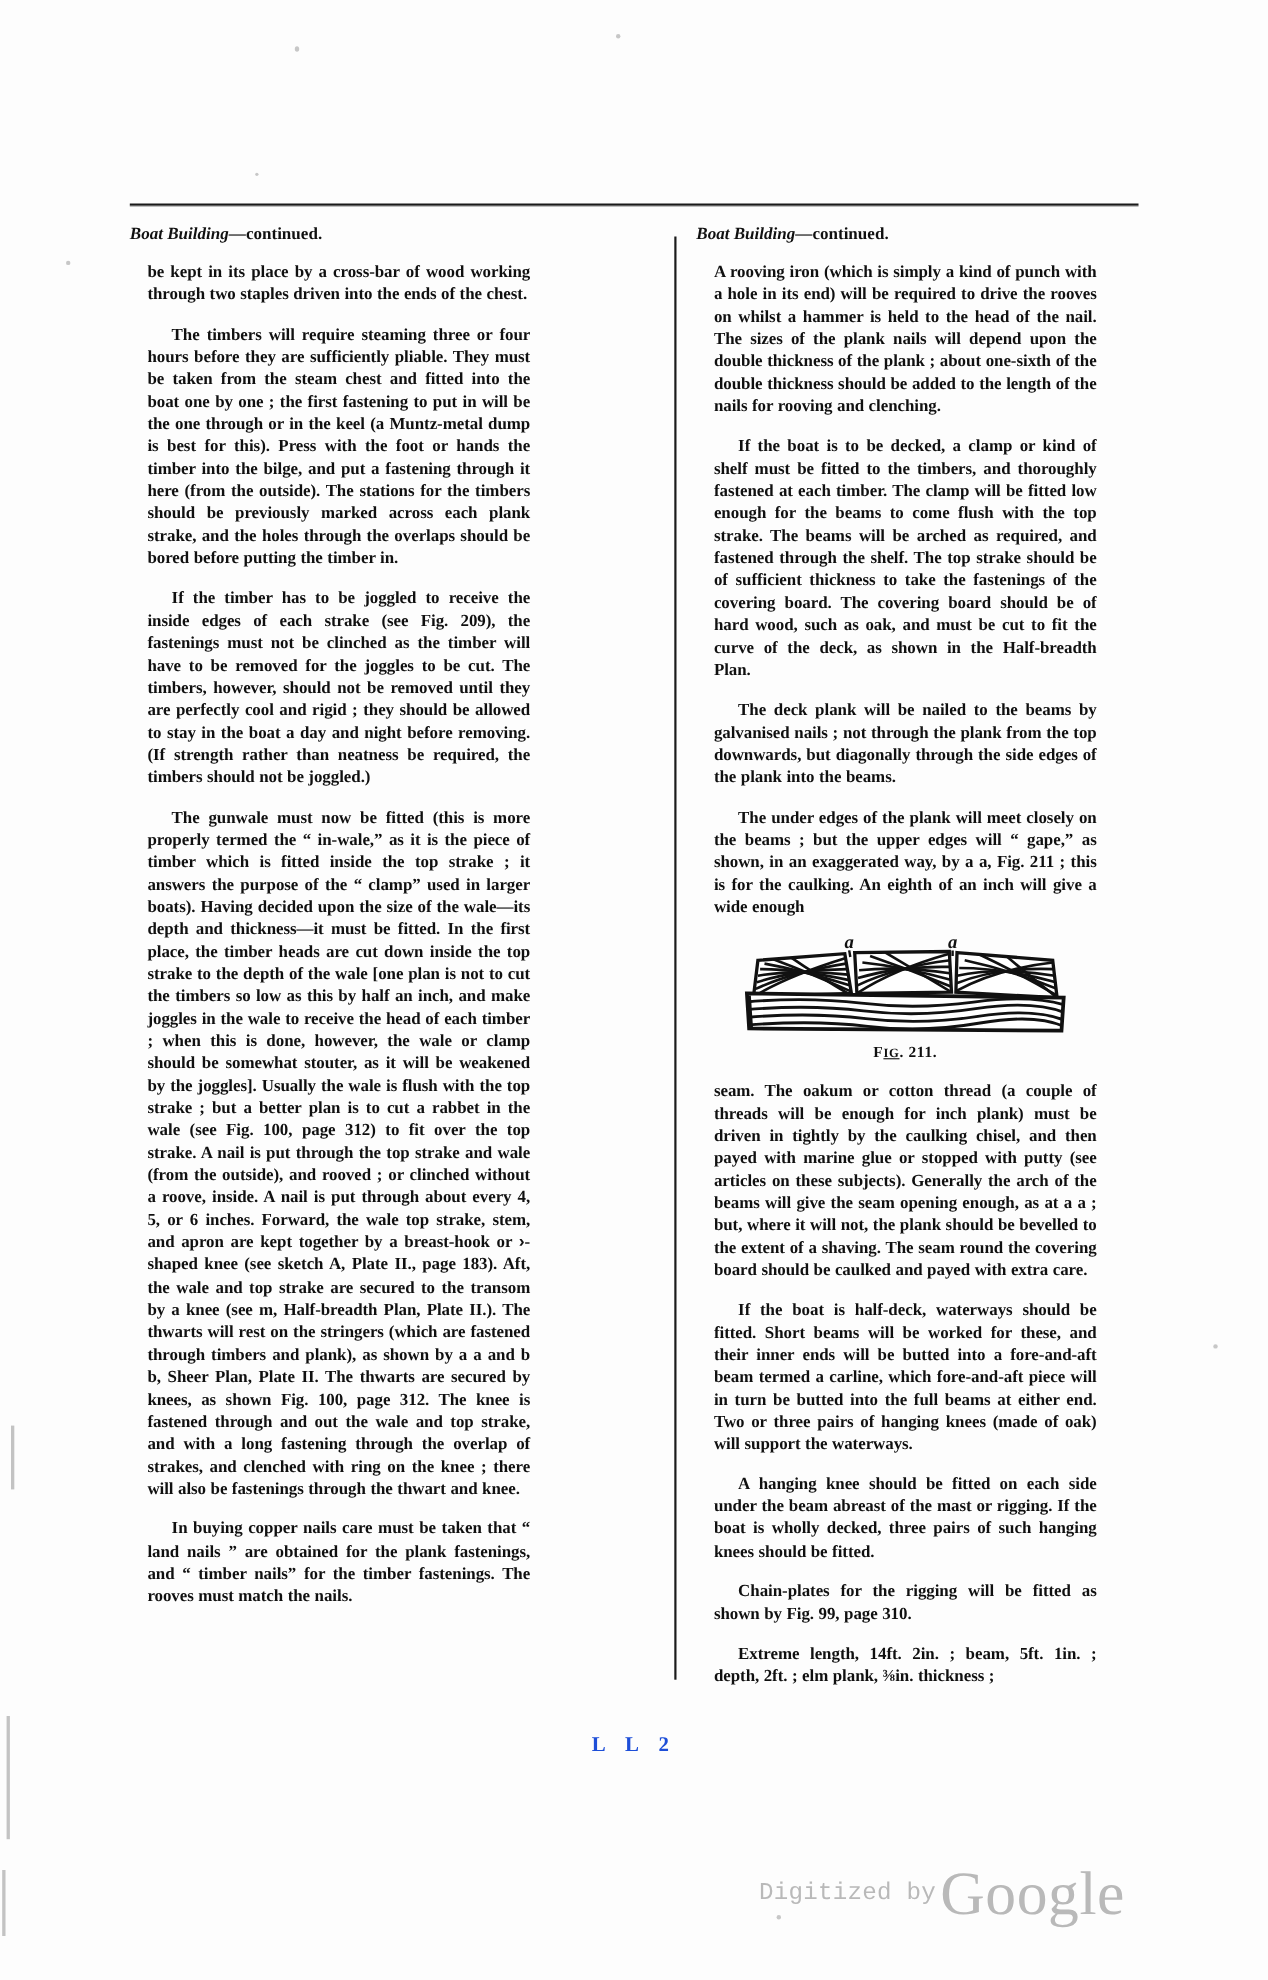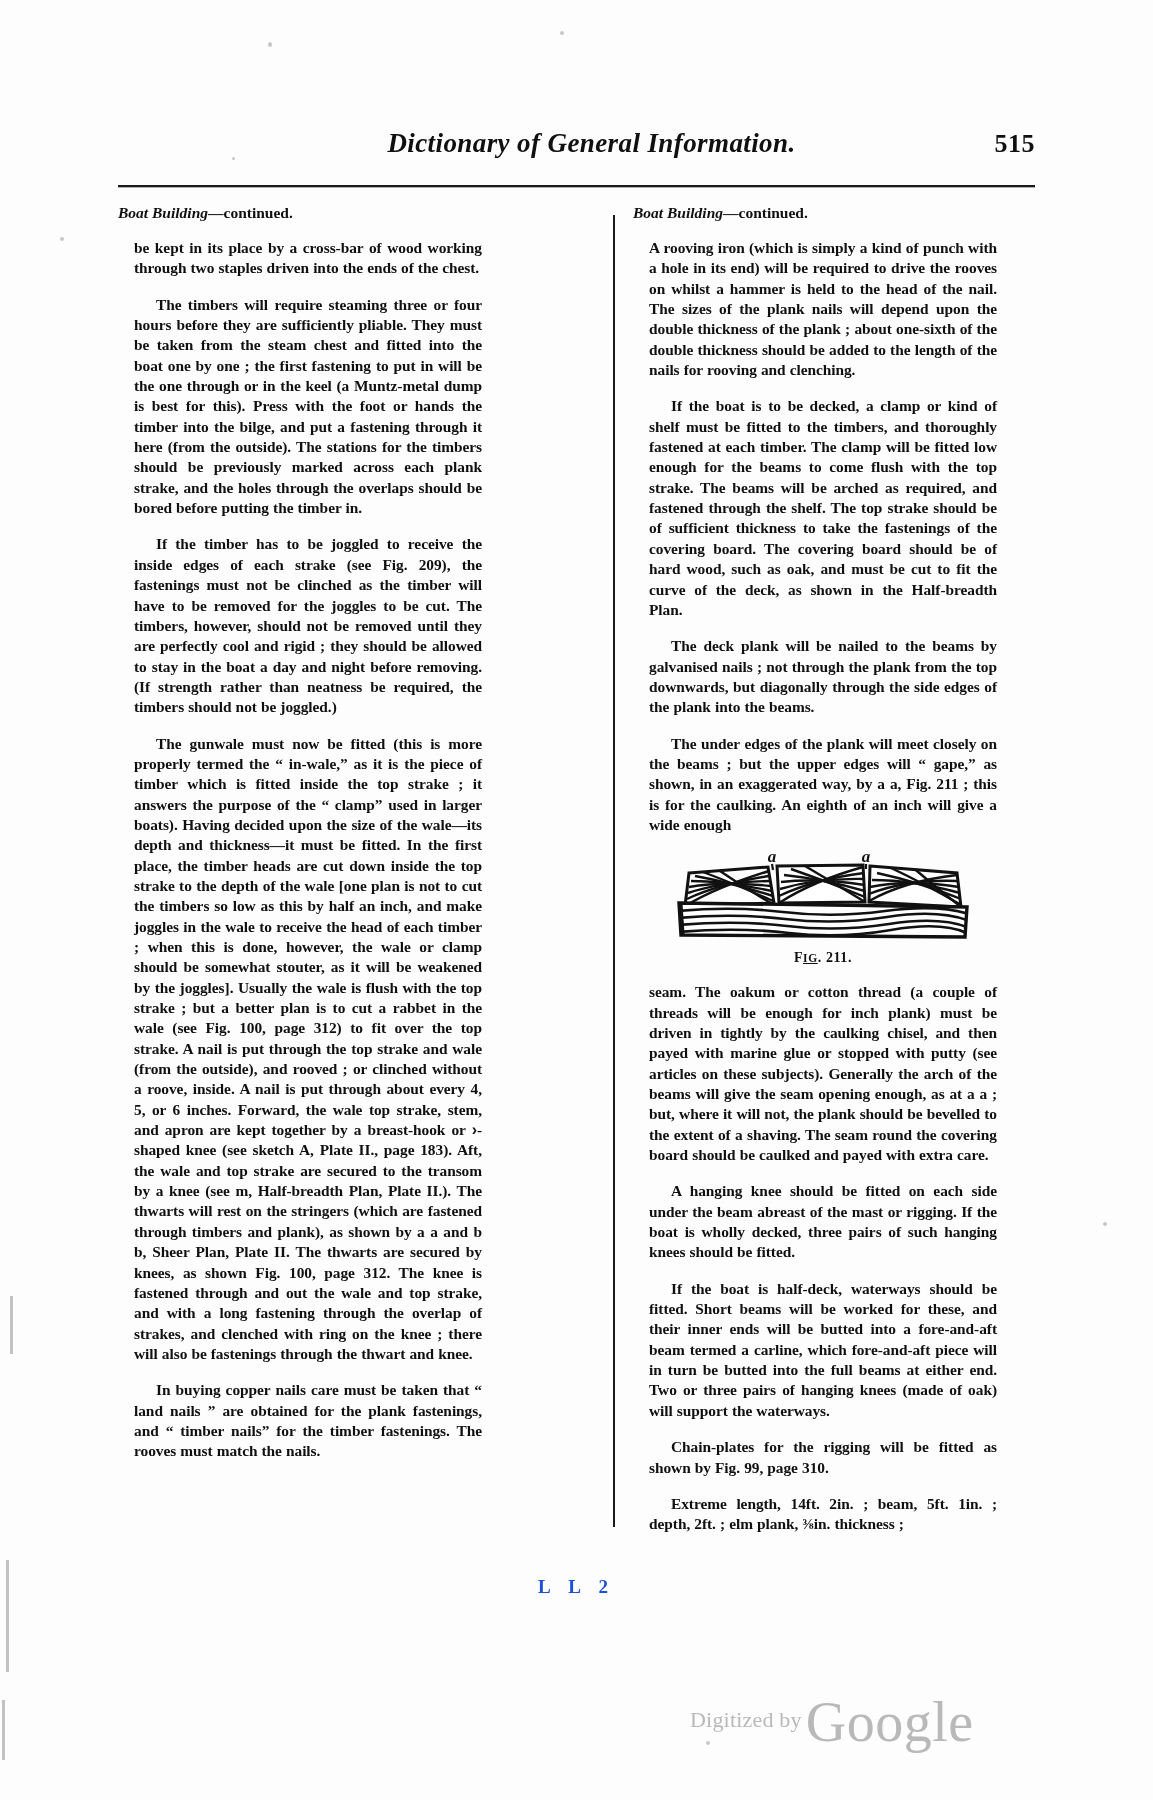--- a/index.html
+++ b/index.html
@@ -179,21 +179,21 @@
   
   #google-watermark {
     position: absolute;
     left: 690px;
     top: 1690px;
     color: #b9b9b9;
     white-space: nowrap;
     user-select: none;
   }
   #google-watermark .wm-digitized {
-    font-family: Liberation Serif, serif;
+    font-family: Liberation Mono, monospace;
     font-size: 22px;
     letter-spacing: .2px;
     vertical-align: 14px;
   }
   #google-watermark .wm-google {
     font-family: "Liberation Serif", serif;
     font-size: 56px;
     letter-spacing: .5px;
   }
 </style>
@@ -205,24 +205,20 @@
   <div class="speckle" style="left:268px; top:42px; width:4px; height:5px;"></div>
   <div class="speckle" style="left:560px; top:31px; width:4px; height:4px;"></div>
   <div class="speckle" style="left:60px; top:237px; width:4px; height:4px;"></div>
   <div class="speckle" style="left:232px; top:157px; width:3px; height:3px;"></div>
   <div class="speckle" style="left:1103px; top:1222px; width:4px; height:4px;"></div>
   <div class="speckle" style="left:706px; top:1741px; width:4px; height:4px;"></div>
   <div class="edge-mark" style="left:10px; top:1296px; width:3px; height:58px;"></div>
   <div class="edge-mark" style="left:6px; top:1560px; width:3px; height:112px;"></div>
   <div class="edge-mark" style="left:2px; top:1700px; width:3px; height:60px;"></div>
 
-  <div id="running-head">
-    <div class="head-title">Dictionary of General Information.</div>
-    <div class="head-folio">515</div>
-  </div>
   <div id="head-rule"></div>
 
   <div id="body-area">
 
     <div id="column-rule"></div>
 
     <div class="column" id="column-left">
       <div class="col-head">
         <span>Boat Building</span><span class="roman">—continued.</span>
       </div>
@@ -319,22 +315,22 @@
           <path d="M99 13 L100 19" stroke="#111" stroke-width="2.2"></path>
           <path d="M193 13 L193 18" stroke="#111" stroke-width="2.2"></path>
         </svg>
         <div id="figure-caption">
           <span>F</span><span class="sc">IG</span><span>. 211.</span>
         </div>
       </div>
 
       <div id="right-paras-after">
           <p class="para no-indent">seam. The oakum or cotton thread (a couple of threads will be enough for inch plank) must be driven in tightly by the caulking chisel, and then payed with marine glue or stopped with putty (see articles on these subjects). Generally the arch of the beams will give the seam opening enough, as at <span class="it">a a</span> ; but, where it will not, the plank should be bevelled to the extent of a shaving. The seam round the covering board should be caulked and payed with extra care.</p>
+          <p class="para">If the boat is half-deck, waterways should be fitted. Short beams will be worked for these, and their inner ends will be butted into a fore-and-aft beam termed a carline, which fore-and-aft piece will in turn be butted into the full beams at either end. Two or three pairs of hanging knees (made of oak) will support the waterways.</p>
           <p class="para">A hanging knee should be fitted on each side under the beam abreast of the mast or rigging. If the boat is wholly decked, three pairs of such hanging knees should be fitted.</p>
-          <p class="para">If the boat is half-deck, waterways should be fitted. Short beams will be worked for these, and their inner ends will be butted into a fore-and-aft beam termed a carline, which fore-and-aft piece will in turn be butted into the full beams at either end. Two or three pairs of hanging knees (made of oak) will support the waterways.</p>
           <p class="para">Chain-plates for the rigging will be fitted as shown by Fig. 99, page 310.</p>
           <p class="para">Extreme length, 14ft. 2in. ; beam, 5ft. 1in. ; depth, 2ft. ; elm plank, <span>⅜</span>in. thickness ;</p>
         </div>
     </div>
   </div>
 
   <div id="signature-mark">L L 2</div>
 
   <div id="google-watermark">
     <span class="wm-digitized">Digitized by</span>

